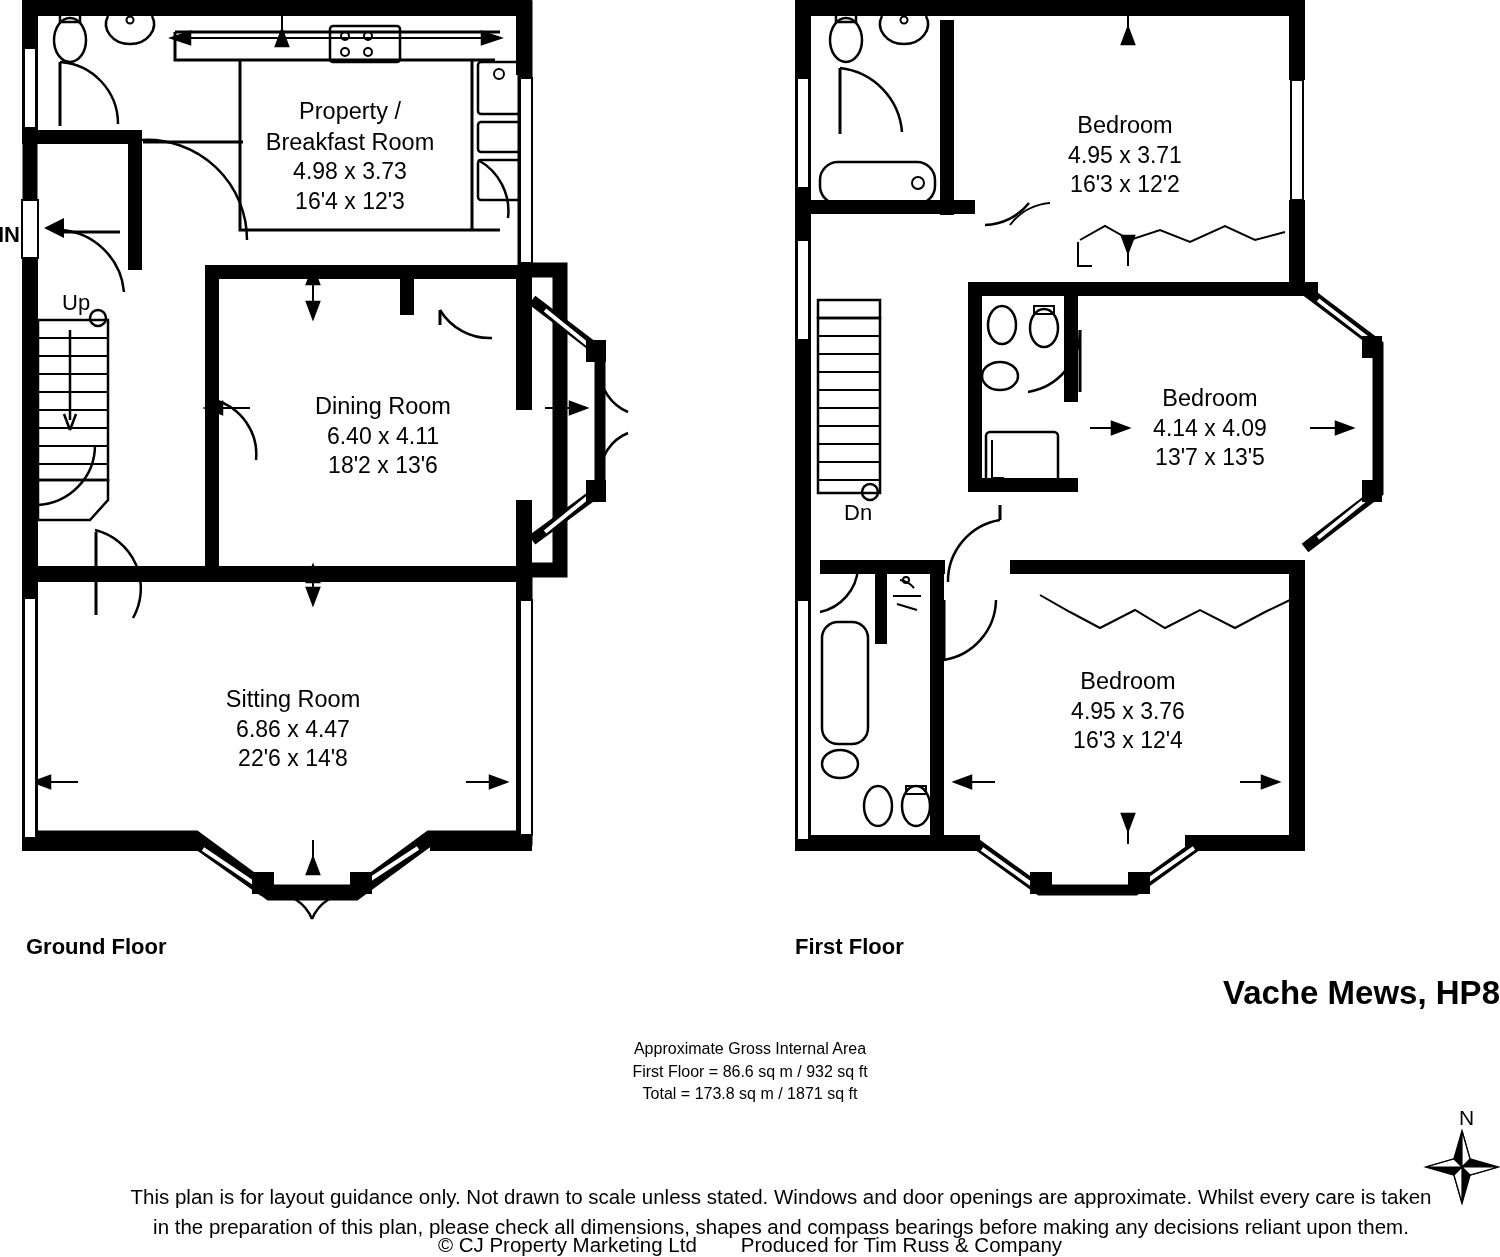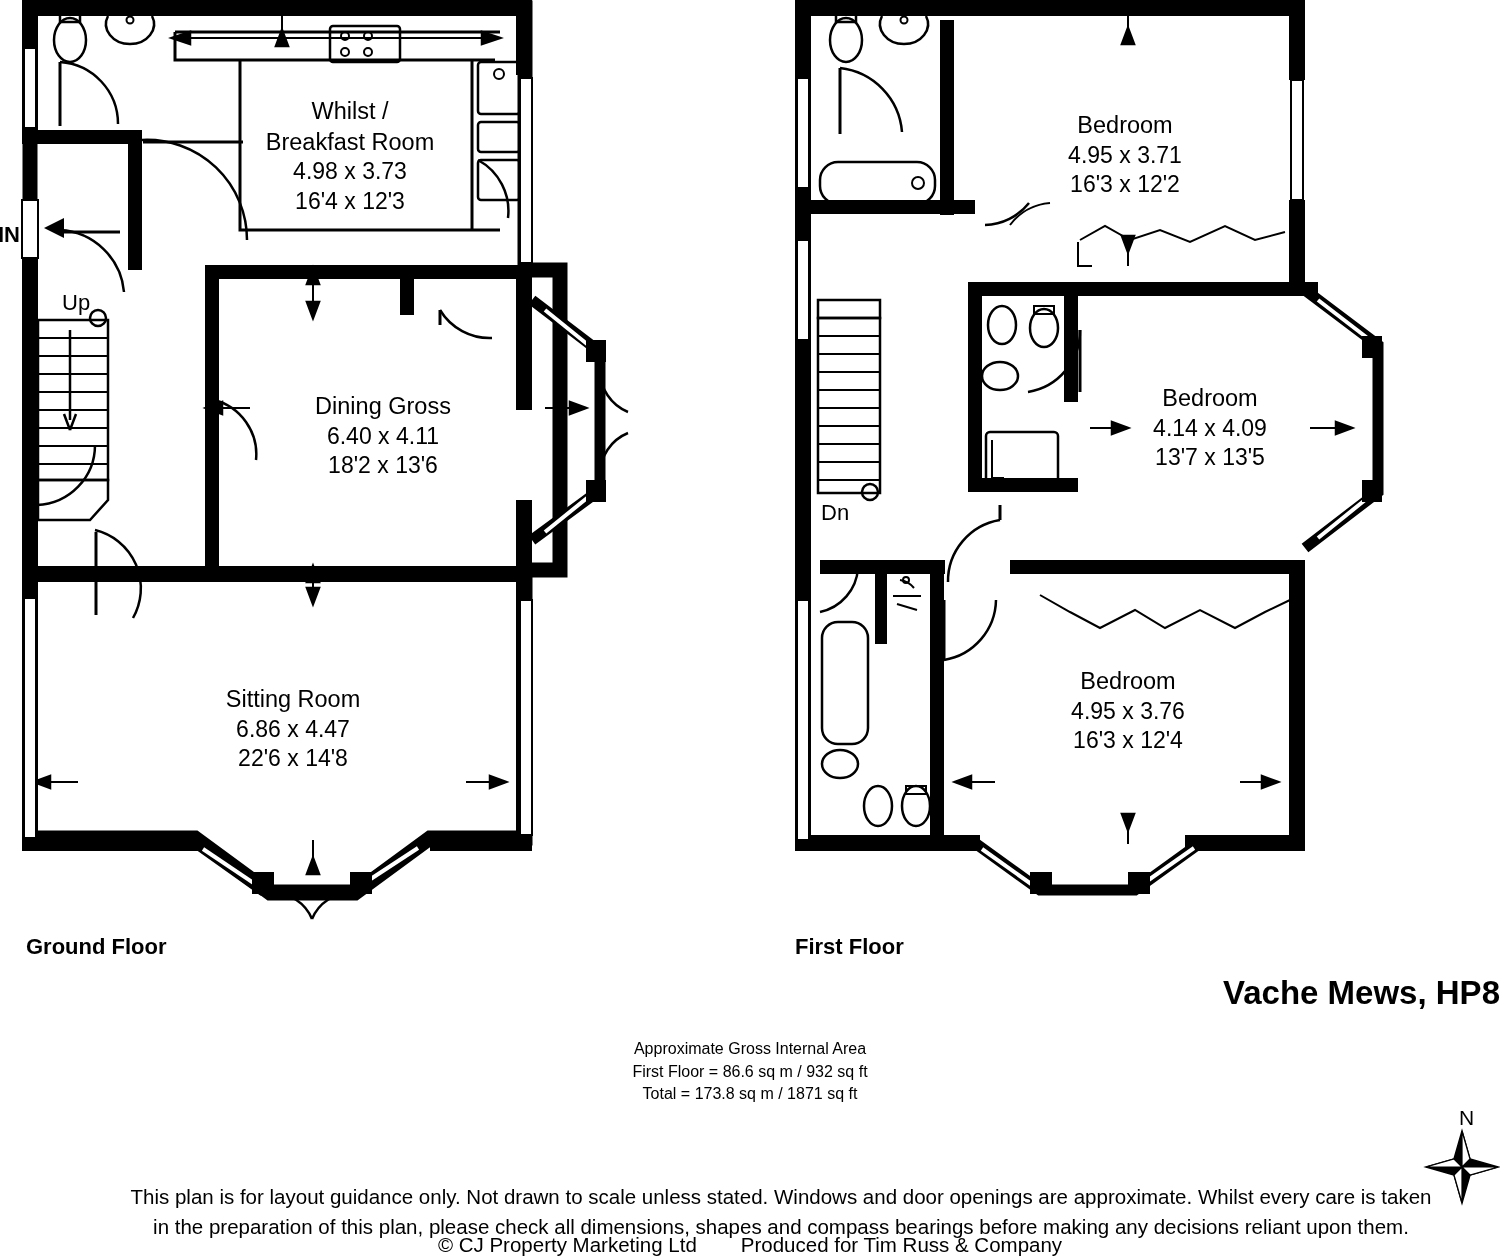--- a/index.html
+++ b/index.html
@@ -332,28 +332,28 @@
   <g transform="translate(1462,1167)">
     <path d="M0 -36 L8 -8 L36 0 L8 8 L0 36 L-8 8 L-36 0 L-8 -8 Z" fill="#000" stroke="#000" stroke-width="1.5"></path>
     <path d="M0 -36 L8 -8 L0 0 Z" fill="#fff" stroke="#000" stroke-width="1.2"></path>
     <path d="M36 0 L8 8 L0 0 Z" fill="#fff" stroke="#000" stroke-width="1.2"></path>
     <path d="M0 36 L-8 8 L0 0 Z" fill="#fff" stroke="#000" stroke-width="1.2"></path>
     <path d="M-36 0 L-8 -8 L0 0 Z" fill="#fff" stroke="#000" stroke-width="1.2"></path>
   </g>
 </svg>
 
 <div class="lbl" style="left:255px; top:96px; width:190px;">
-  <div class="room-name">Whilst /</div>
+  <div class="room-name">Property /</div>
   <div class="room-name">Breakfast Room</div>
   <div>4.98 x 3.73</div>
   <div>16'4 x 12'3</div>
 </div>
 
 <div class="lbl" style="left:288px; top:391px; width:190px;">
-  <div class="room-name">Dining Gross</div>
+  <div class="room-name">Dining Room</div>
   <div>6.40 x 4.11</div>
   <div>18'2 x 13'6</div>
 </div>
 
 <div class="lbl" style="left:198px; top:684px; width:190px;">
   <div class="room-name">Sitting Room</div>
   <div>6.86 x 4.47</div>
   <div>22'6 x 14'8</div>
 </div>
 
@@ -370,21 +370,21 @@
 </div>
 
 <div class="lbl" style="left:1028px; top:666px; width:200px;">
   <div class="room-name">Bedroom</div>
   <div>4.95 x 3.76</div>
   <div>16'3 x 12'4</div>
 </div>
 
 <div class="inout" style="left:-2px; top:222px;">IN</div>
 <div class="small-lbl" style="left:62px; top:290px;">Up</div>
-<div class="small-lbl" style="left:821px; top:500px;">Dn</div>
+<div class="small-lbl" style="left:844px; top:500px;">Dn</div>
 
 <div class="floor-title" style="left:26px; top:934px;">Ground Floor</div>
 <div class="floor-title" style="left:795px; top:934px;">First Floor</div>
 
 <div class="plan-title" style="top:974px;">Vache Mews, HP8</div>
 
 <div class="area-block" style="top:1038px;">
   <div>Approximate Gross Internal Area</div>
   <div>First Floor = 86.6 sq m / 932 sq ft</div>
   <div>Total = 173.8 sq m / 1871 sq ft</div>

